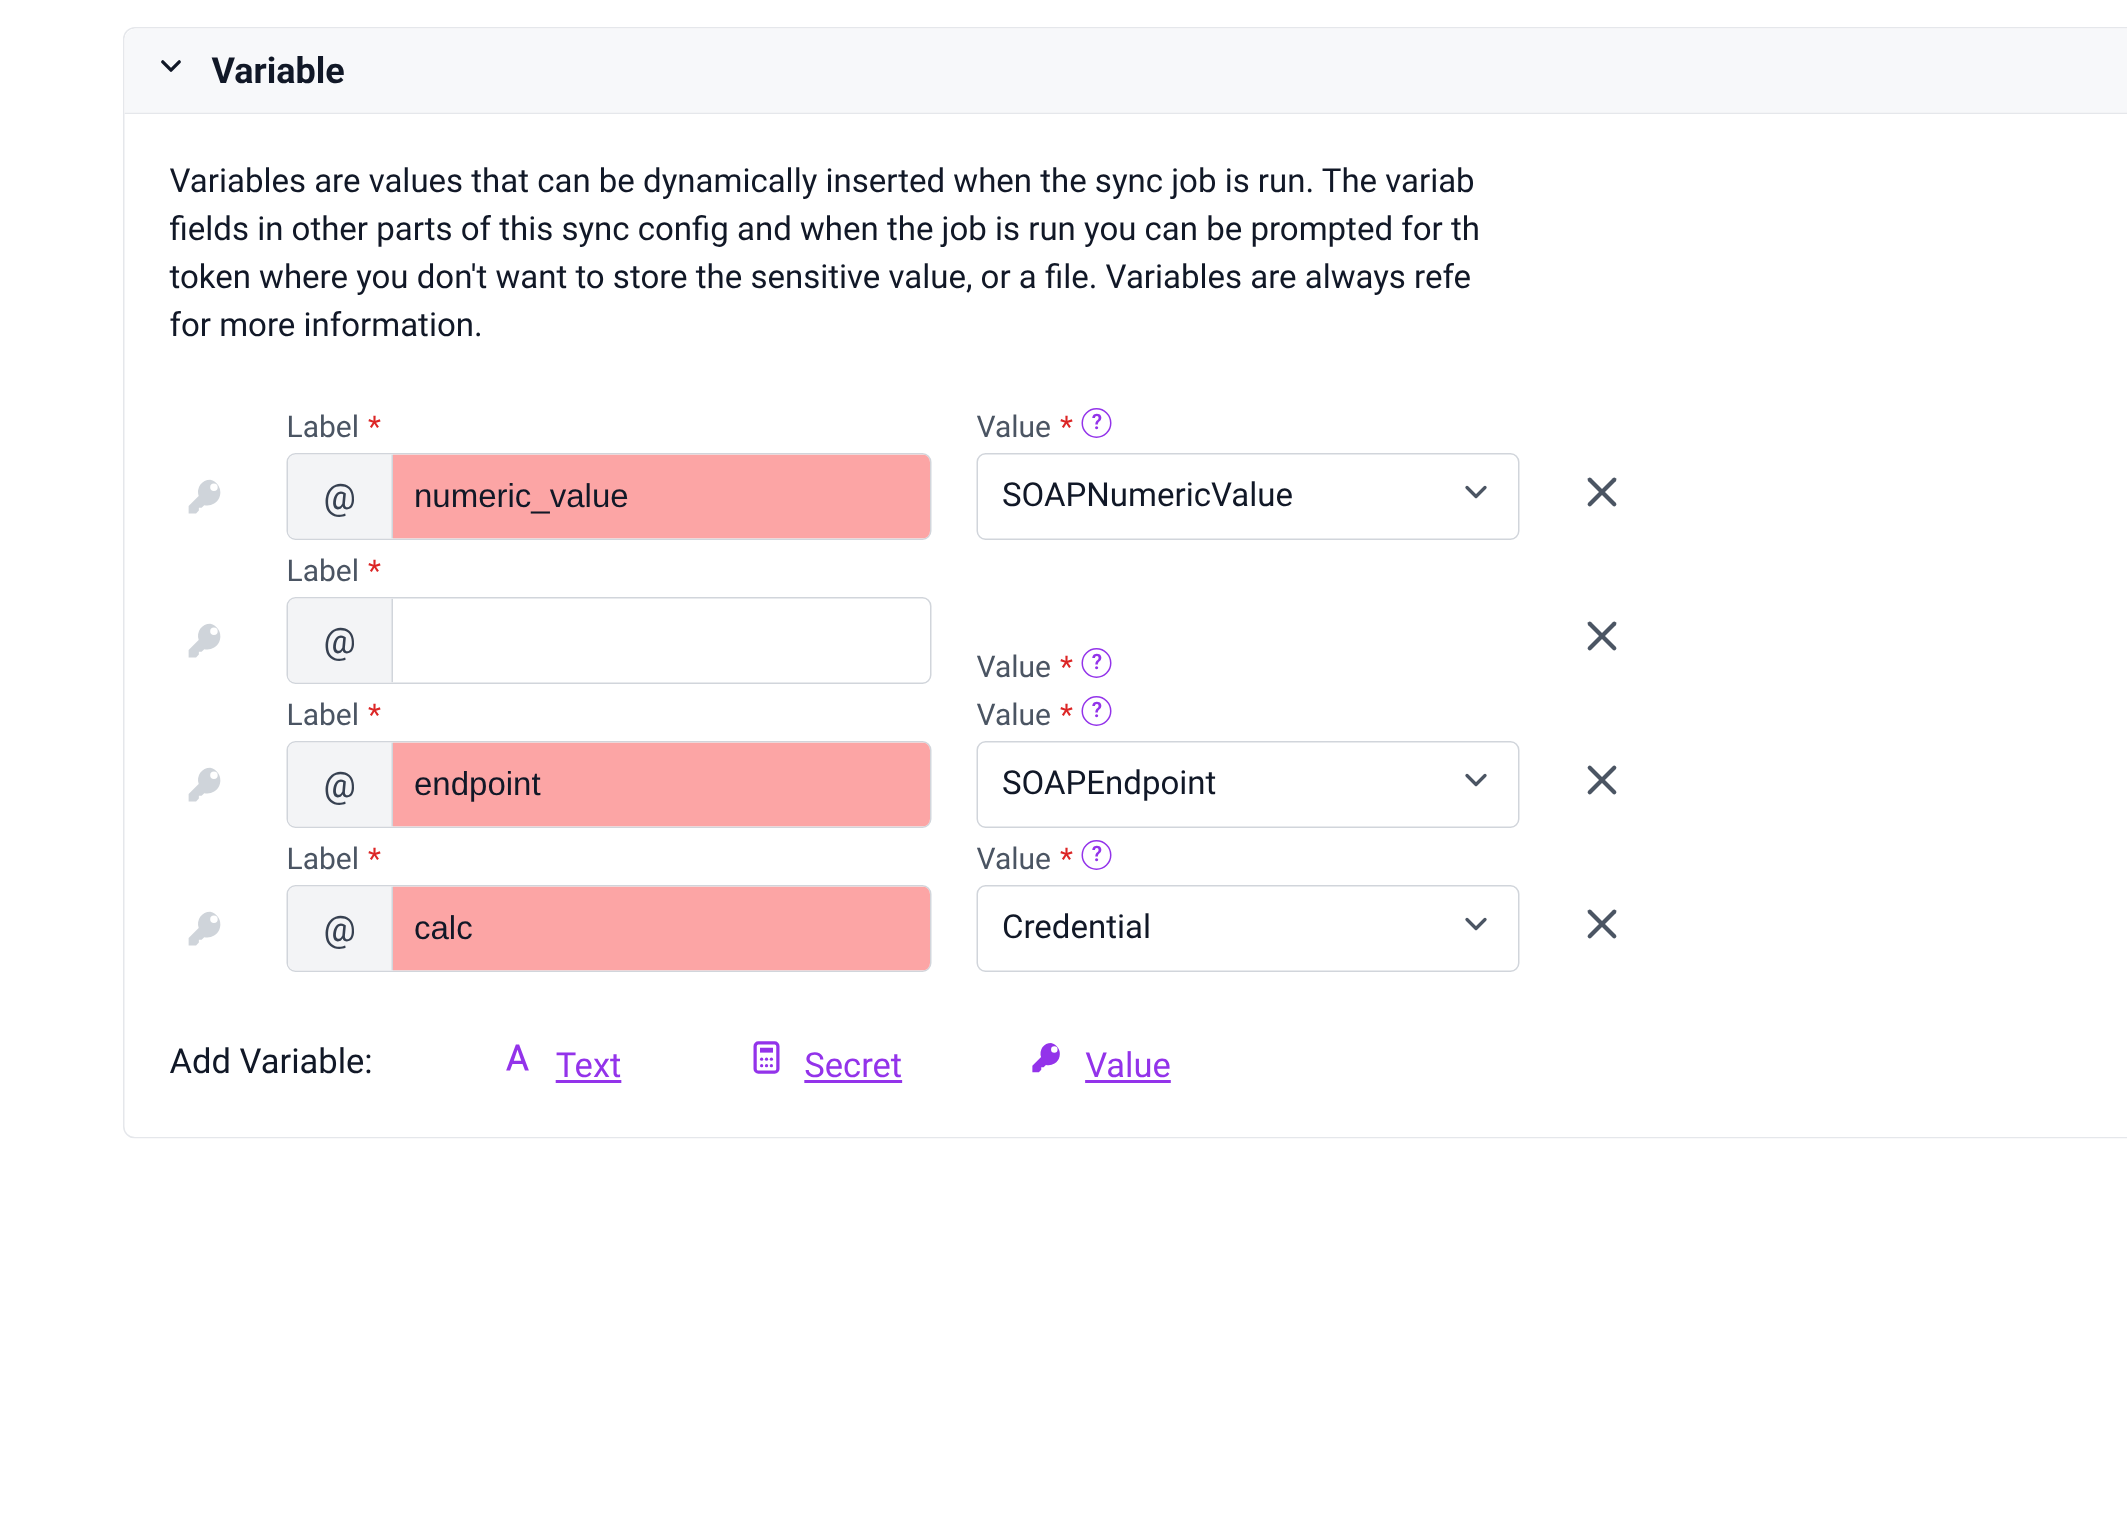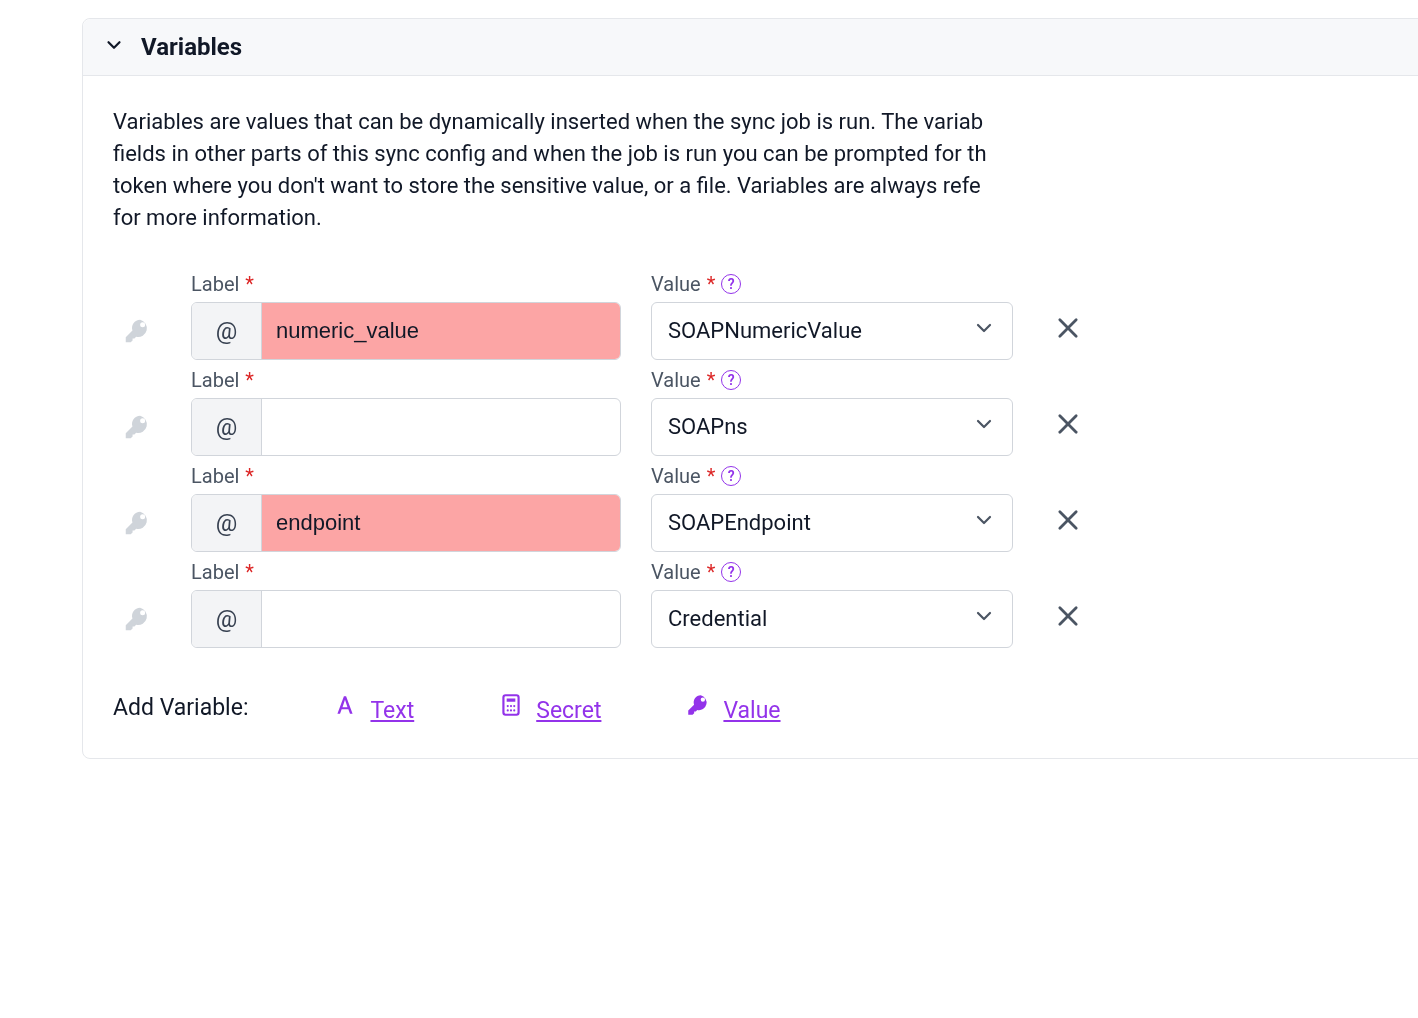--- a/index.html
+++ b/index.html
@@ -56,21 +56,21 @@
     justify-content: center;
     height: 58px;
     color: #cfd4da;
   }
   .row-icon svg { width: 30px; height: 30px; }
   .field { display: flex; flex-direction: column; gap: 6px; }
   .label-line {
     font-size: 20px;
     color: #4b5563;
     display: flex;
-    align-items: center;
+    align-items: flex-start;
     gap: 6px;
   }
   .req { color: #dc2626; }
   .help-icon {
     width: 20px; height: 20px;
     border: 1.6px solid #9333ea;
     color: #9333ea;
     border-radius: 50%;
     display: inline-flex;
     align-items: center;
@@ -151,21 +151,21 @@
 
 <div class="page">
   <div class="panel">
 
     <div class="panel-header">
       <span>
         <svg viewBox="0 0 24 24" fill="none" stroke="#111827" stroke-width="2.4" stroke-linecap="round" stroke-linejoin="round">
             <polyline points="6 9 12 15 18 9"></polyline>
           </svg>
       </span>
-      <span class="panel-title">Variables</span>
+      <span class="panel-title">Variable</span>
     </div>
 
     <div class="panel-body">
       <div class="description">Variables are values that can be dynamically inserted when the sync job is run. The variab
 fields in other parts of this sync config and when the job is run you can be prompted for th
 token where you don't want to store the sensitive value, or a file. Variables are always refe
 for more information.</div>
 
       <div class="rows" id="rows-container">
   <div class="row">
@@ -228,28 +228,20 @@
         <div class="input-prefix">@</div>
       </div>
     </div>
 
     <div class="field">
       <div class="label-line">
         <span>Value</span>
         <span class="req">*</span>
         <span class="help-icon">?</span>
       </div>
-      <div class="select-box">
-        <span class="select-text">SOAPns</span>
-        <span>
-          <svg viewBox="0 0 24 24" fill="none" stroke="currentColor" stroke-width="2.2" stroke-linecap="round" stroke-linejoin="round">
-                    <polyline points="6 9 12 15 18 9"></polyline>
-                  </svg>
-        </span>
-      </div>
     </div>
 
     <div class="remove-btn">
       <span>
         <svg viewBox="0 0 24 24" fill="none" stroke="currentColor" stroke-width="2.4" stroke-linecap="round">
                   <line x1="5" y1="5" x2="19" y2="19"></line>
                   <line x1="19" y1="5" x2="5" y2="19"></line>
                 </svg>
       </span>
     </div>
@@ -306,20 +298,21 @@
               </svg>
     </div>
 
     <div class="field">
       <div class="label-line">
         <span>Label</span>
         <span class="req">*</span>
       </div>
       <div class="input-group">
         <div class="input-prefix">@</div>
+        <input class="text-input" value="calc" style="">
       </div>
     </div>
 
     <div class="field">
       <div class="label-line">
         <span>Value</span>
         <span class="req">*</span>
         <span class="help-icon">?</span>
       </div>
       <div class="select-box">

